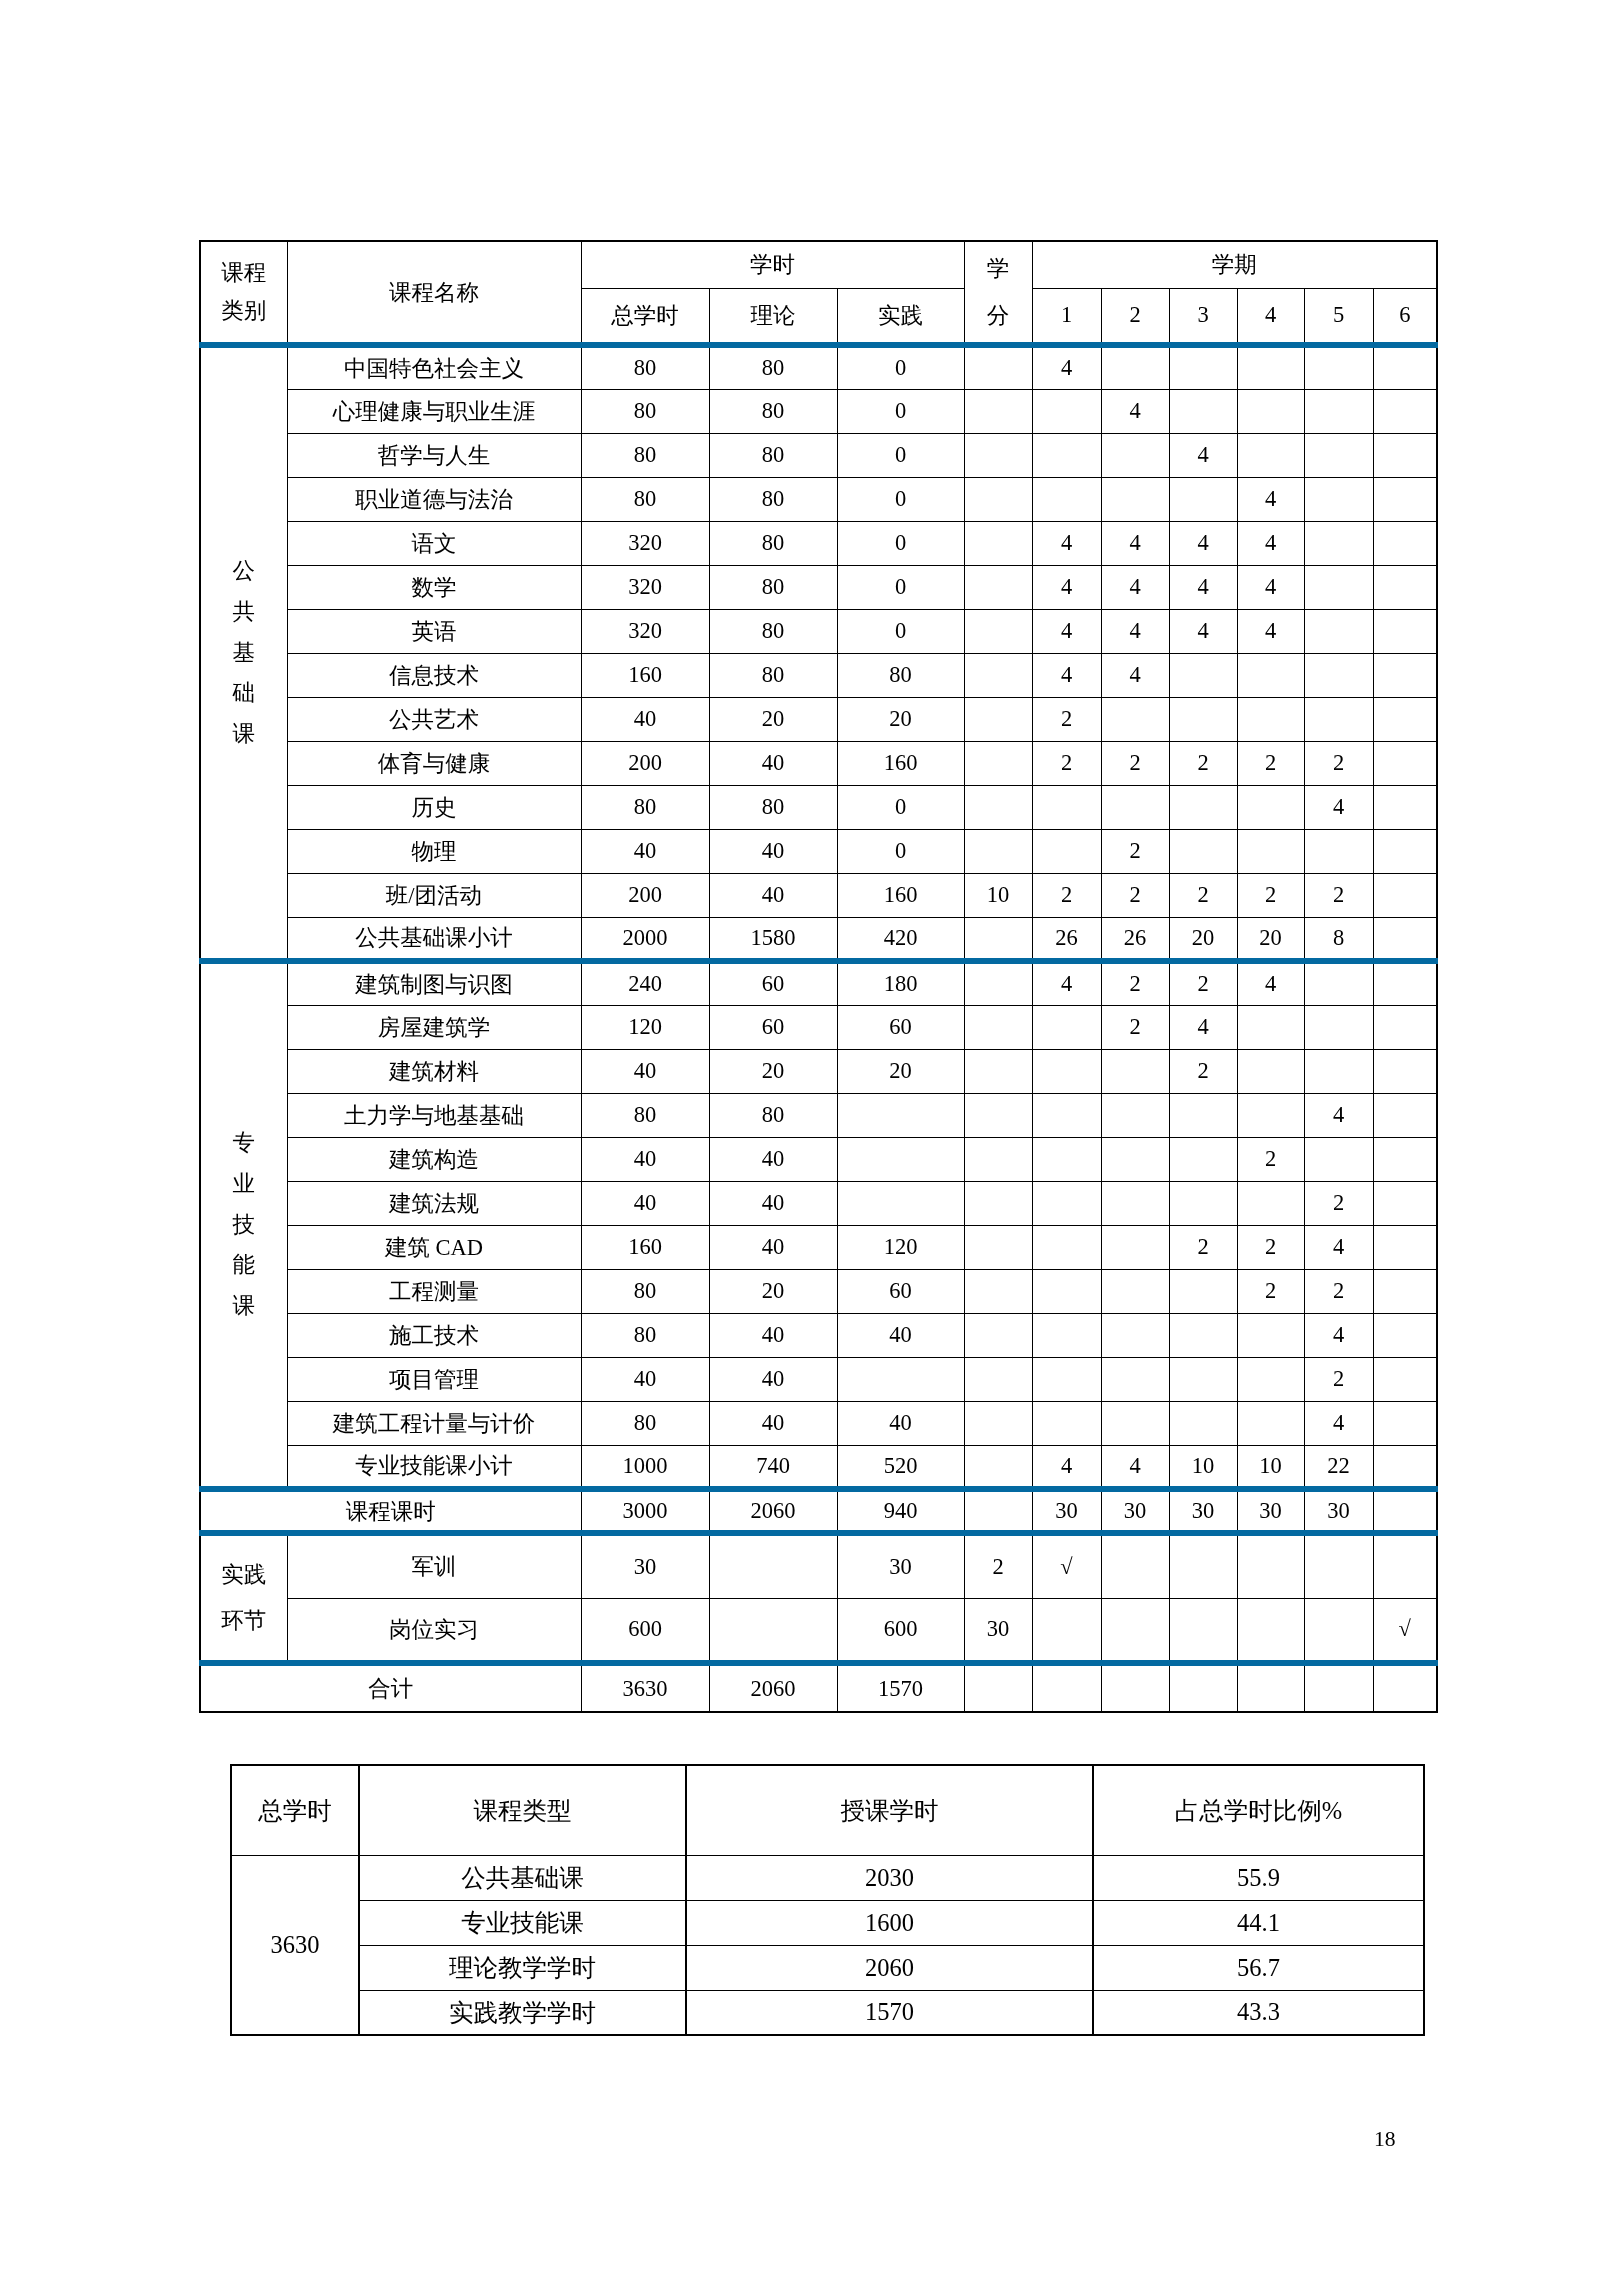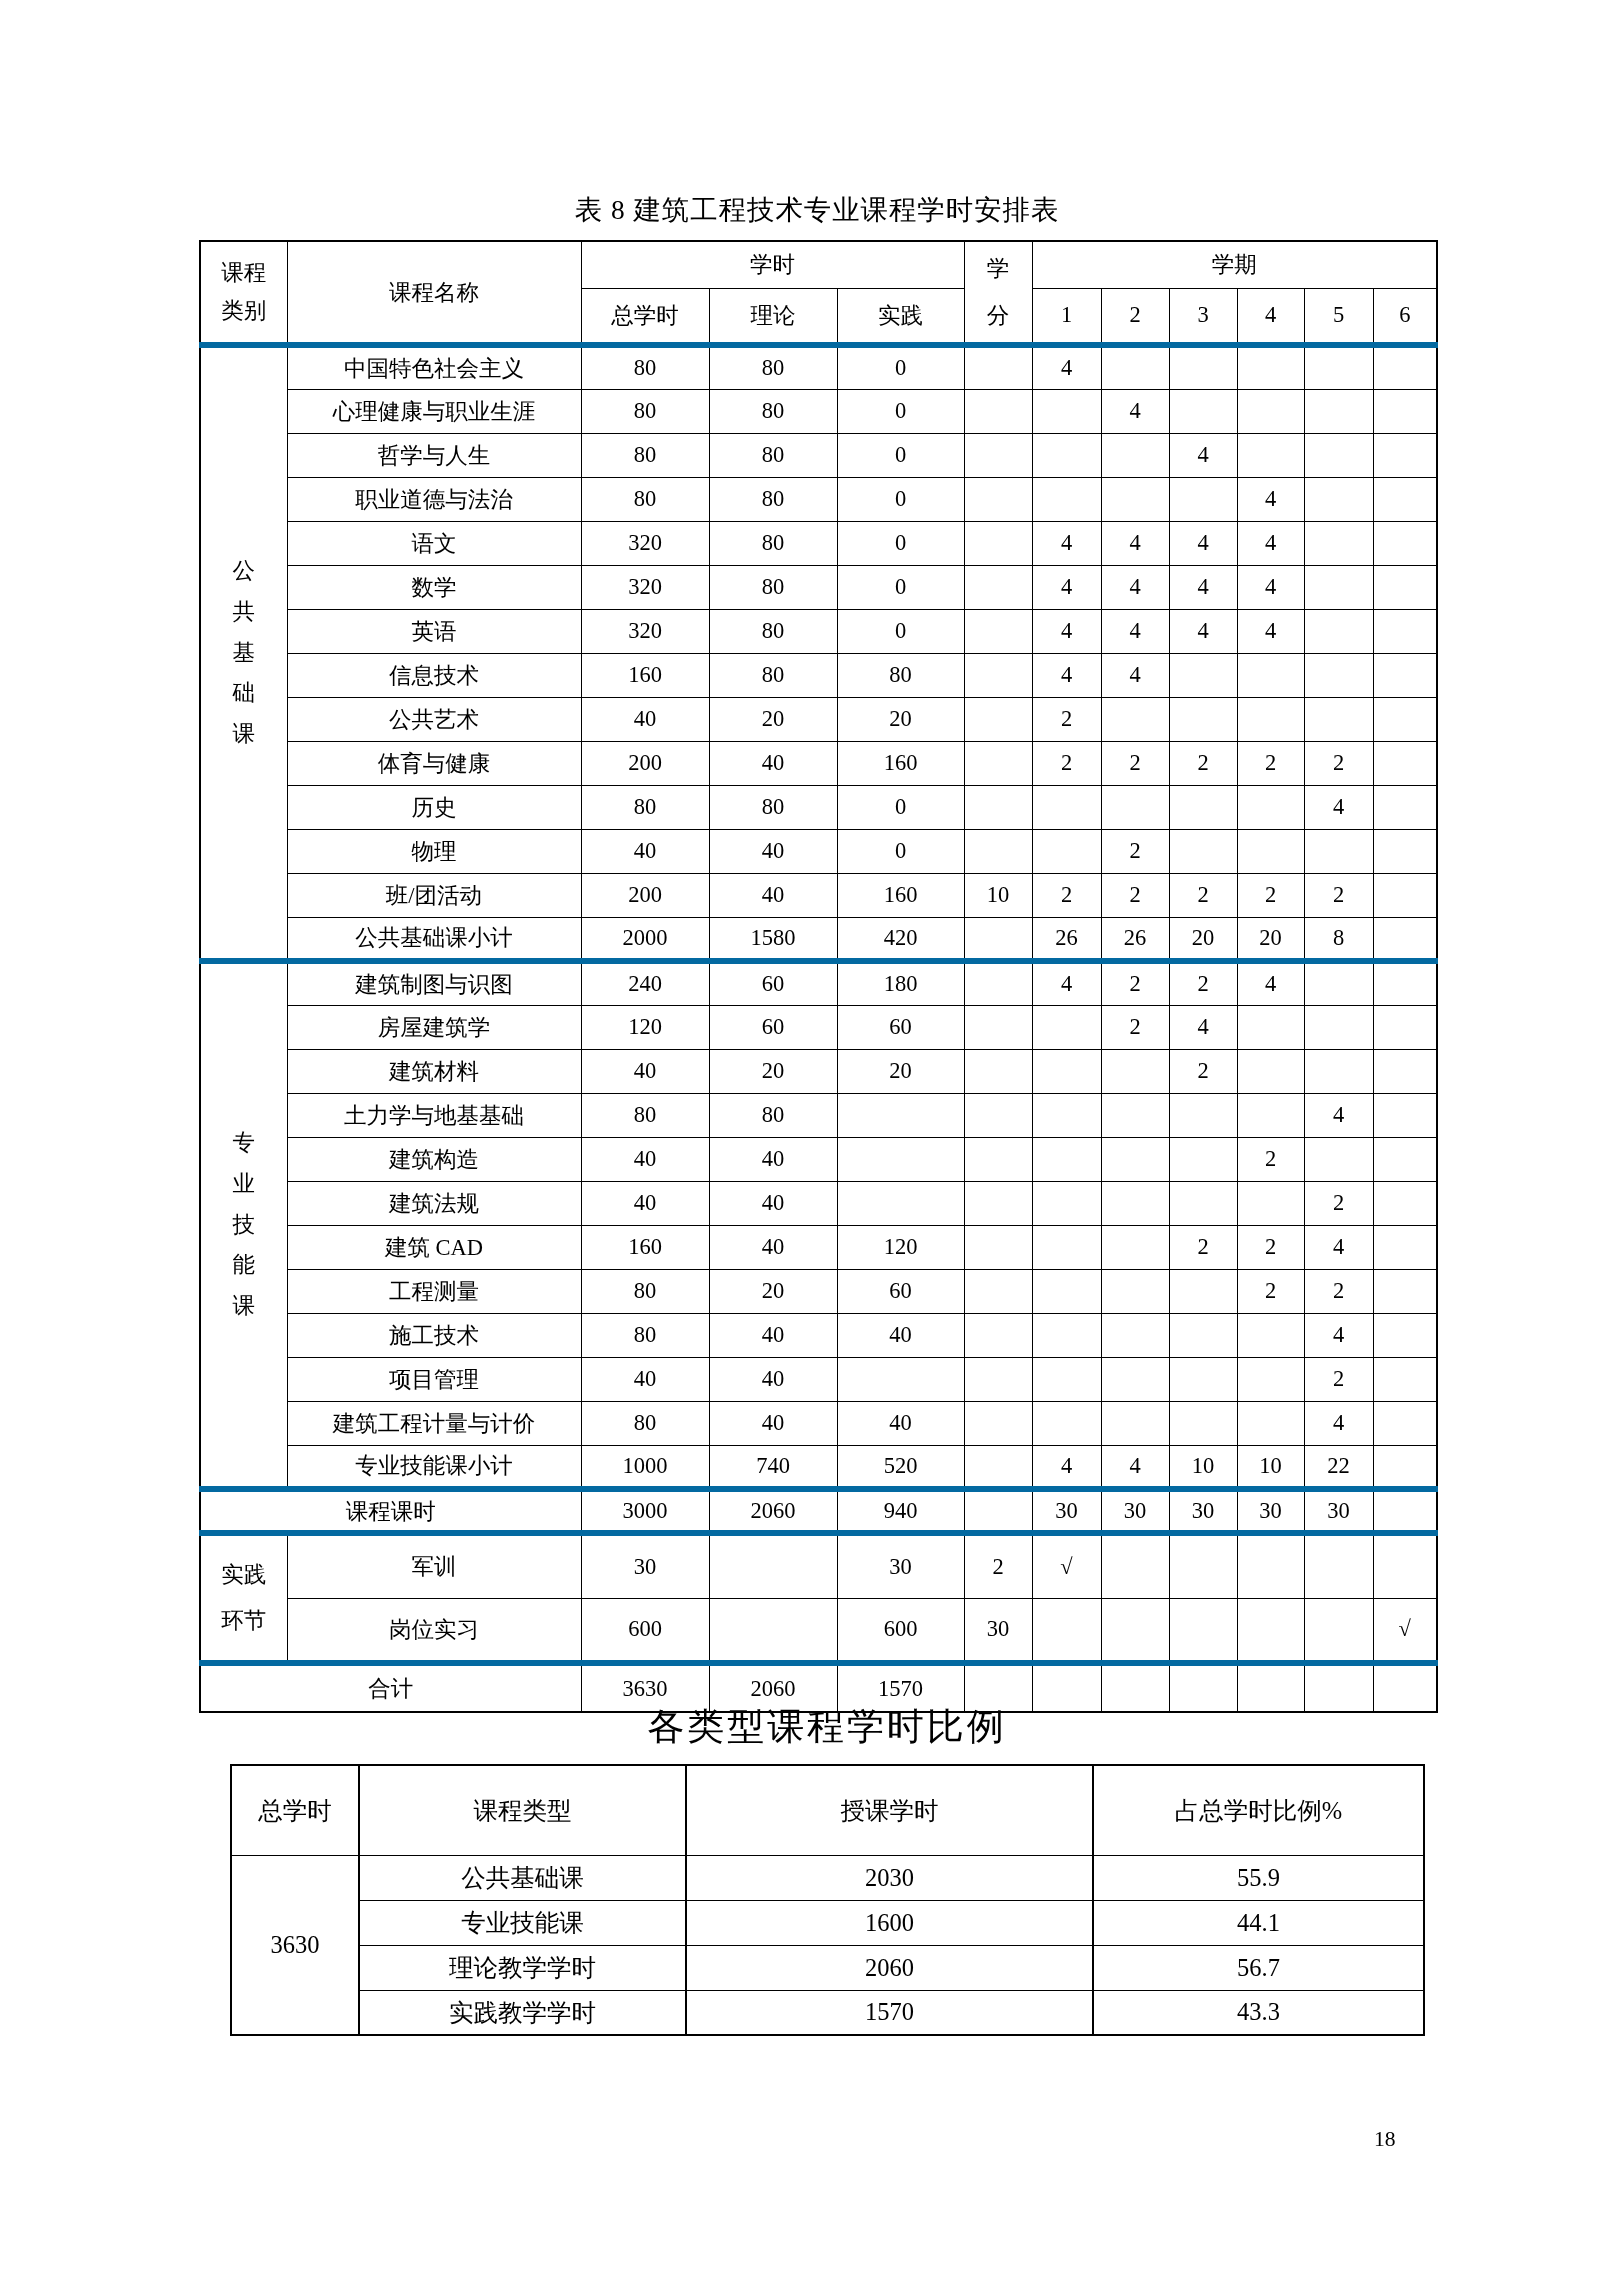--- a/index.html
+++ b/index.html
@@ -49,21 +49,20 @@
   .page-num {
     position:absolute; left:1374px; top:2127px; font-size:21.6px;
     font-family:Liberation Serif, serif;
   }
 </style>
 </head>
 <body>
 
 <div class="page">
 
-  <div class="t1-title">表 8 建筑工程技术专业课程学时安排表</div>
 
   <table class="t1">
     <colgroup>
       <col style="width:87px">
         <col style="width:294px">
         <col style="width:128px">
       <col style="width:128px">
         <col style="width:127px">
         <col style="width:68px">
       <col style="width:69px">
@@ -493,21 +492,20 @@
           <td></td>
           <td></td>
           <td></td>
           <td></td>
           <td></td>
           <td></td>
         </tr>
       </tbody>
   </table>
 
-  <div class="t2-title">各类型课程学时比例</div>
 
   <table class="t2">
     <colgroup>
       <col style="width:128px">
         <col style="width:327px">
         <col style="width:407px">
         <col style="width:331px">
     </colgroup>
     <thead>
       <tr>

